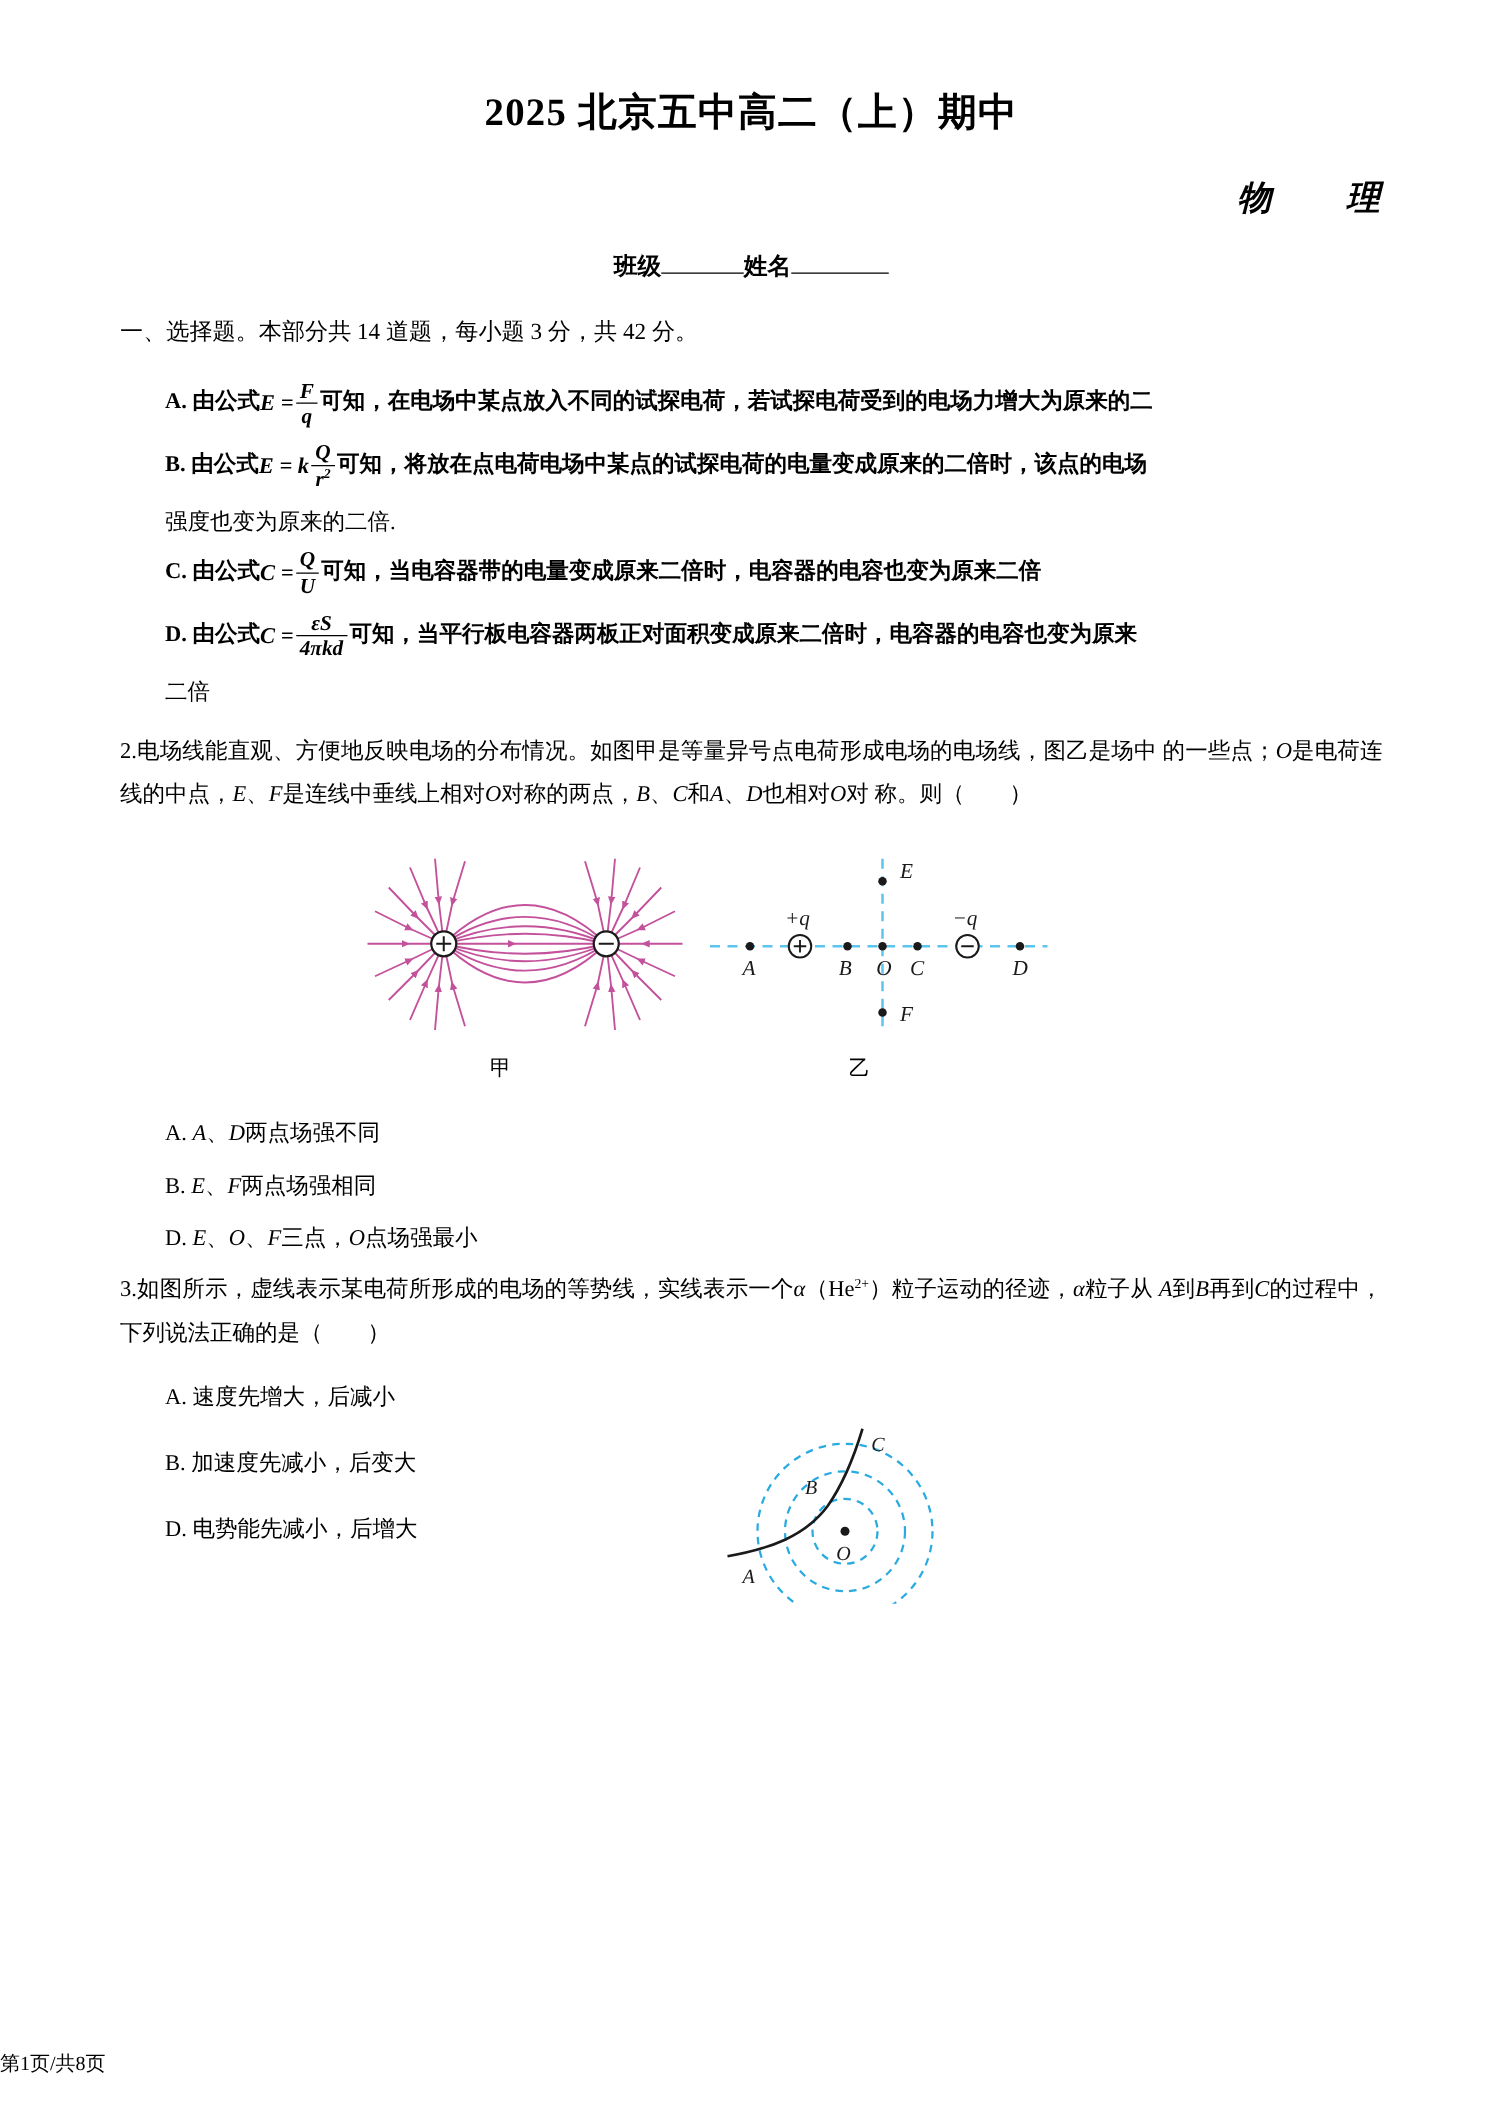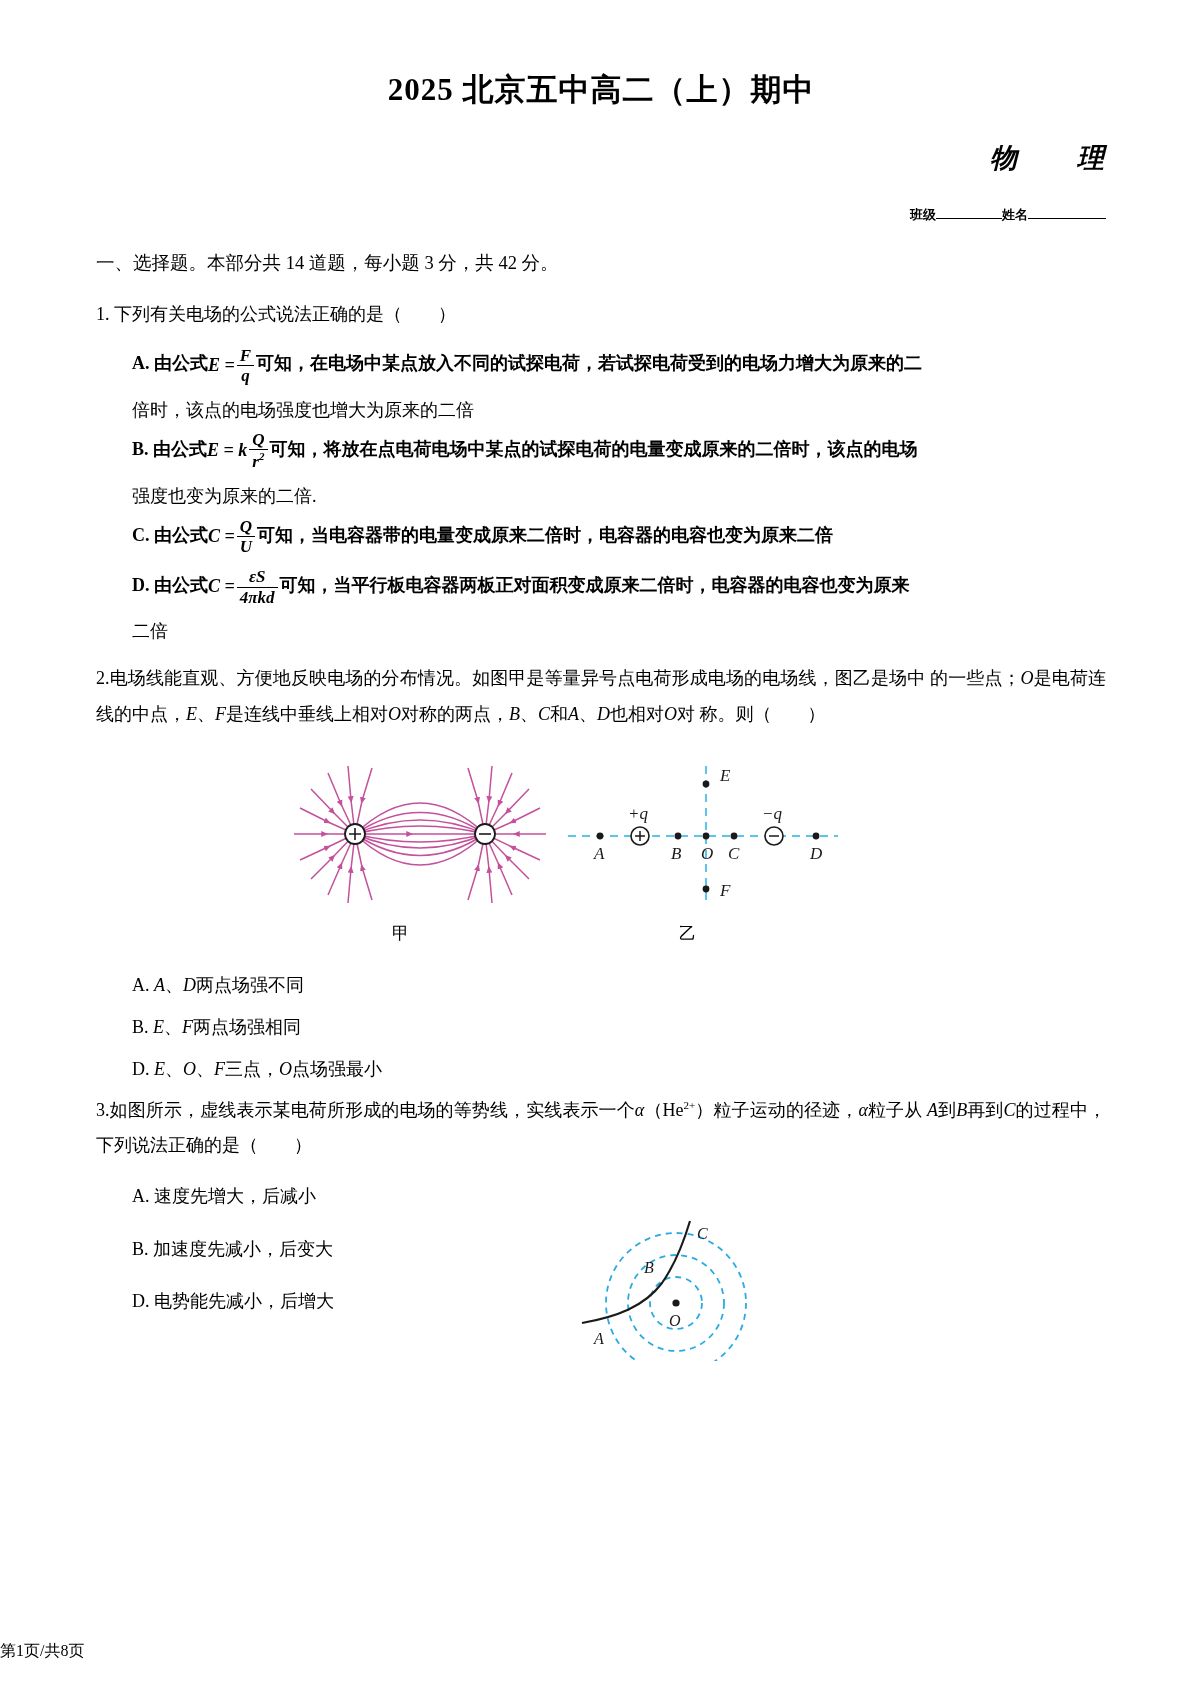--- a/index.html
+++ b/index.html
@@ -40,22 +40,22 @@
   }
   .doc-subtitle {
     text-align: right;
     font-size: 27px;
     font-weight: bold;
     margin: 0 0 22px 0;
     letter-spacing: 2px;
     font-style: italic;
   }
   .name-line {
-    text-align: right;
-    font-size: 13px;
+    text-align: center;
+    font-size: 19px;
     font-weight: bold;
     margin: 0 0 26px 0;
   }
   .name-line .ul {
     display: inline-block;
     border-bottom: 1.6px solid #000;
     height: 20px;
   }
   .ul-class { width: 66px; }
   .ul-name  { width: 78px; }
@@ -156,32 +156,27 @@
   <div class="doc-subtitle">
     <span>物　　理</span>
   </div>
 
   <div class="name-line">
     <span>班级</span><span class="ul ul-class"></span><span>姓名</span><span class="ul ul-name"></span>
   </div>
 
   <div class="section-head">一、选择题。本部分共 14 道题，每小题 3 分，共 42 分。</div>
 
-  <div class="q q-stem">
-    <span>1.</span>
-    <span>下列有关电场的公式说法正确的是（　　）</span>
-  </div>
 
   <div class="opts">
 
     <div class="opt tall">
       <span class="opt-letter">A.</span>
       <span>由公式</span><span class="math"><span>E =</span><span class="frac"><span class="num">F</span><span class="den">q</span></span></span><span>可知，在电场中某点放入不同的试探电荷，若试探电荷受到的电场力增大为原来的二</span>
     </div>
-    <div class="cont">倍时，该点的电场强度也增大为原来的二倍</div>
 
     <div class="opt tall">
       <span class="opt-letter">B.</span>
       <span>由公式</span><span class="math"><span>E = k</span><span class="frac"><span class="num">Q</span><span class="den"><span>r</span><sup class="sm">2</sup></span></span></span><span>可知，将放在点电荷电场中某点的试探电荷的电量变成原来的二倍时，该点的电场</span>
     </div>
     <div class="cont">强度也变为原来的二倍.</div>
 
     <div class="opt tall">
       <span class="opt-letter">C.</span>
       <span>由公式</span><span class="math"><span>C =</span><span class="frac"><span class="num">Q</span><span class="den">U</span></span></span><span>可知，当电容器带的电量变成原来二倍时，电容器的电容也变为原来二倍</span>

